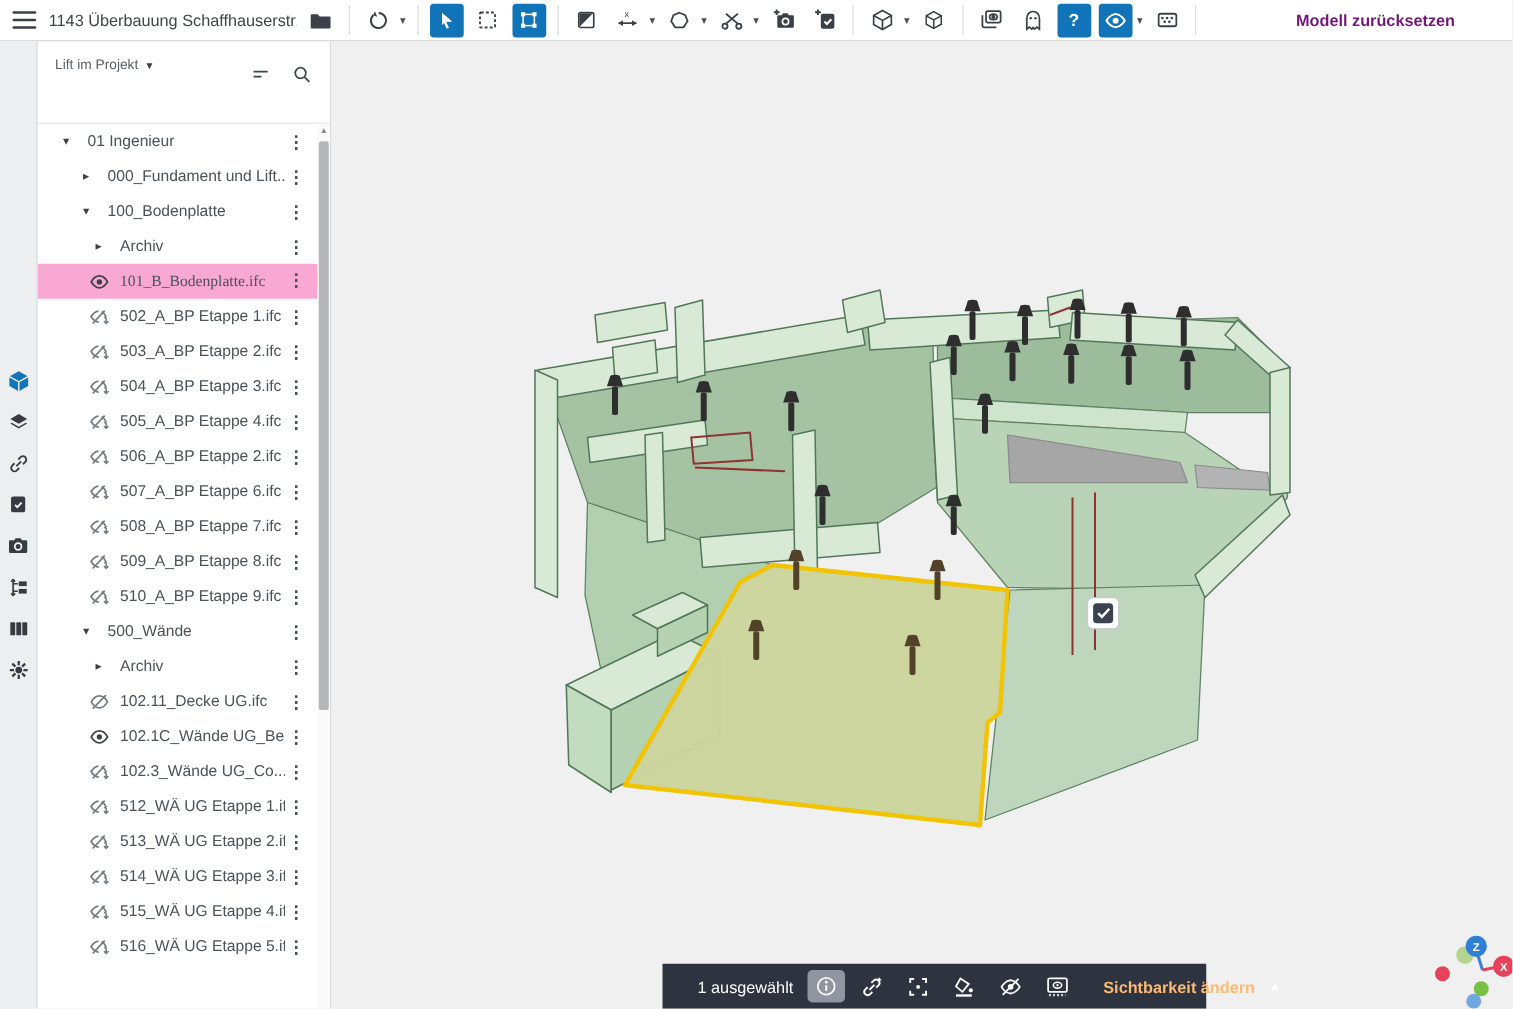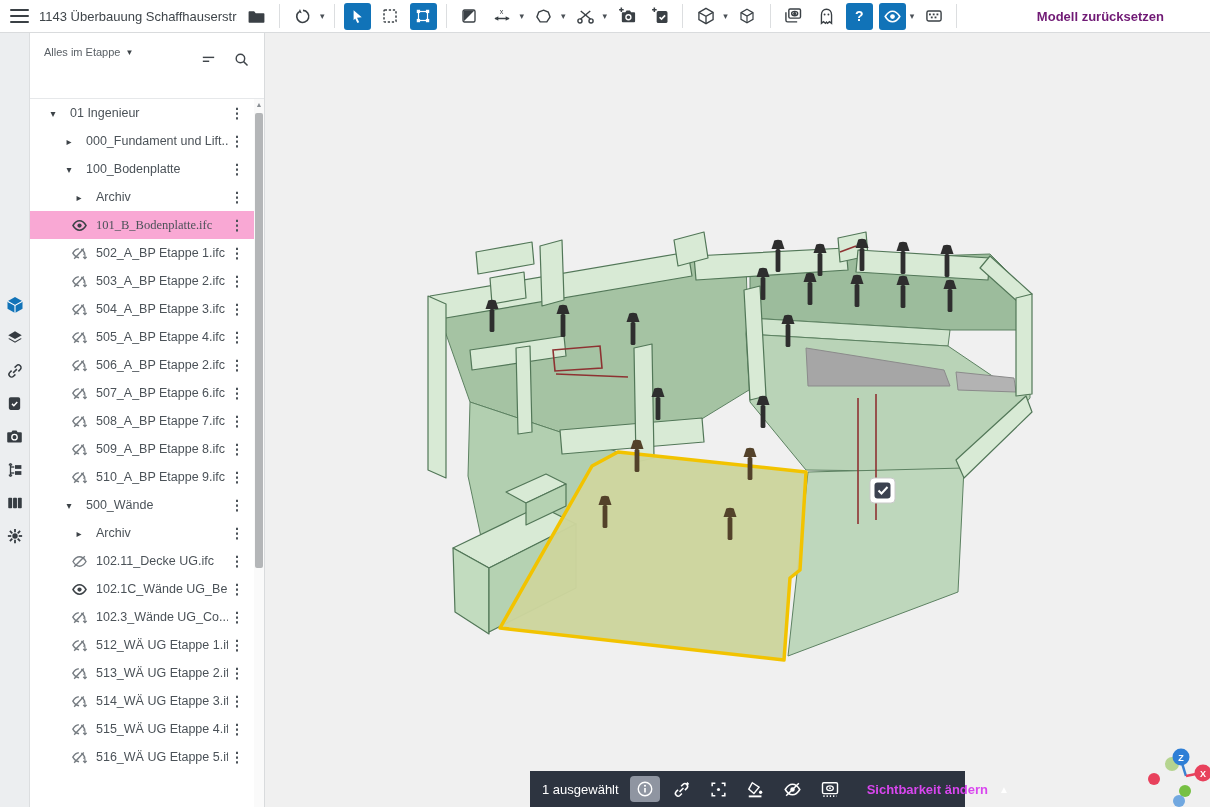--- a/index.html
+++ b/index.html
@@ -54,27 +54,27 @@
   .sb-scrollbar { position:absolute; right:0; top:66px; bottom:0; width:10px; background:#fafafa; }
   .sb-up { position:absolute; top:2px; left:0; width:10px; text-align:center; font-size:7px; color:#8a8f94; }
   .sb-thumb { position:absolute; top:14px; left:1px; width:8px; height:455px; background:#b4b6b8; border-radius:2px; cursor:pointer; }
 
   
   .viewport { position:absolute; left:265px; top:33px; right:0; bottom:0; background:#f0f0f0; }
   .viewport svg.scene { position:absolute; left:0; top:0; }
 
   
   .selbar { position:absolute; left:530px; bottom:0; height:36px; width:435px; background:#2d3440;
-            display:flex; align-items:center; padding:0 12px; gap:7px; z-index:8; }
+            display:flex; align-items:center; padding:0 28px; gap:7px; z-index:8; }
   .selbar .count { font-size:13px; color:#fff; margin-right:4px; white-space:nowrap; }
   .sb-ibtn { width:30px; height:26px; border-radius:4px; display:flex; align-items:center;
              justify-content:center; flex:none; cursor:pointer; }
   .sb-ibtn.lit { background:#8f95a1; }
   .selbar .vsep { width:1px; height:22px; background:#565c68; margin:0 4px; }
-  .vis-label { font-size:13px; font-weight:700; color:#d946ef; white-space:nowrap; cursor:pointer; }
+  .vis-label { font-size:13px; font-weight:700; color:#fdba74; white-space:nowrap; cursor:pointer; }
   .vis-caret { color:#fff; font-size:10px; margin-left:4px; cursor:pointer; }
 
   
   .notif { position:absolute; left:0; bottom:0; width:341px; height:38px; background:#3a3d4c;
            display:flex; align-items:center; padding:0 16px; gap:20px; z-index:9; }
   .notif .msg { font-size:13px; color:#fff; white-space:nowrap; }
   .notif .act { font-size:13px; color:#fff; font-weight:700; text-decoration:underline; white-space:nowrap; cursor:pointer; }
 </style>
 </head>
 <body>
@@ -289,21 +289,21 @@
           <line x1="15.6" y1="15.6" x2="18.8" y2="18.8"></line>
           <line x1="5.2" y1="18.8" x2="8.4" y2="15.6"></line>
           <line x1="15.6" y1="8.4" x2="18.8" y2="5.2"></line>
         </svg>
     </span>
   </nav>
 
   <aside class="sidebar">
     <div class="sb-head">
       <div class="sb-scope">
-        <span>Alles im Etappe</span>
+        <span>Lift im Projekt</span>
         <span class="car">▼</span>
       </div>
       <div class="sb-tools">
         <span class="sb-tool">
           <svg class="ic" width="17" height="17" viewBox="0 0 24 24" stroke="#3f454a" stroke-width="2" fill="none">
               <line x1="4" y1="9" x2="20" y2="9"></line>
               <line x1="4" y1="14.5" x2="13" y2="14.5"></line>
             </svg>
         </span>
         <span class="sb-tool">

